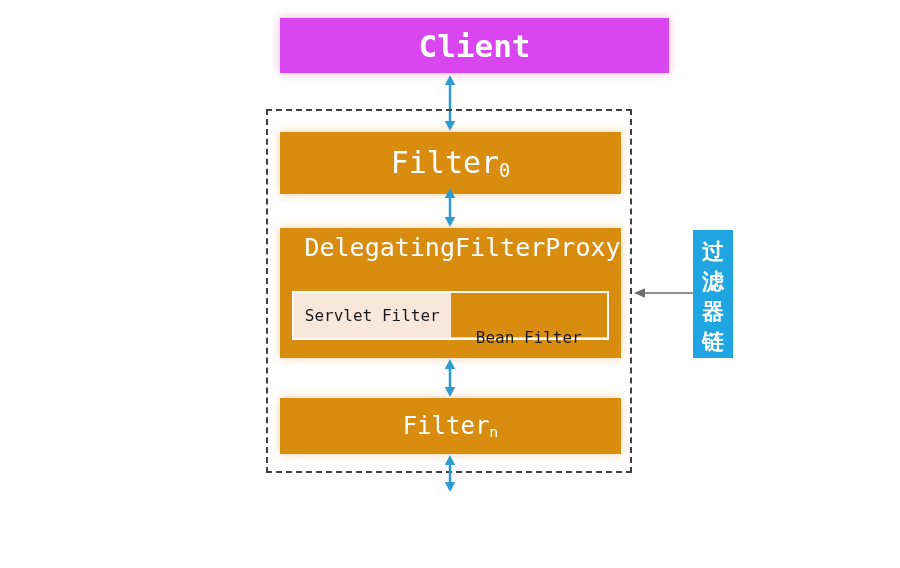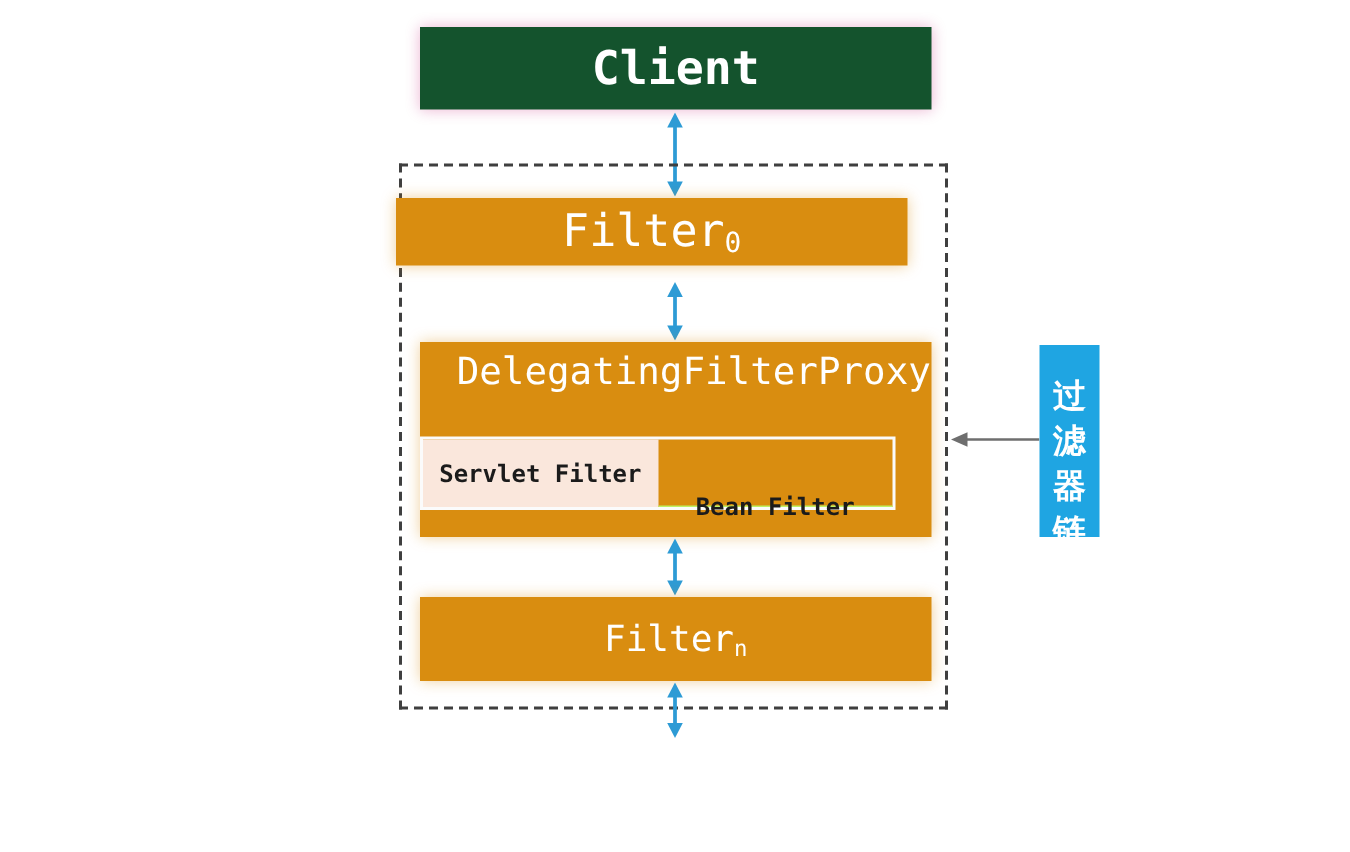--- a/index.html
+++ b/index.html
@@ -17,59 +17,58 @@
   }
   .box {
     position: absolute;
     display: flex;
     align-items: center;
     justify-content: center;
     color: #ffffff;
     text-align: center;
   }
   .client-box {
-    left: 280px; top: 18px; width: 341px; height: 55px;
-    background: #14532d;
+    left: 280px; top: 18px; width: 389px; height: 55px;
+    background: #d946ef;
     font-size: 31px;
     font-weight: bold;
     box-shadow: 0 0 9px rgba(192, 10, 107, 0.30);
   }
   .dashed-boundary {
     position: absolute;
     left: 266px; top: 109px; width: 366px; height: 364px;
     border: 2px dashed #3f3f3f;
     box-sizing: border-box;
   }
   .orange {
     background: #D98D10;
     box-shadow: 0 0 9px rgba(217, 141, 16, 0.40);
   }
   .filter-top-box {
-    left: 264px; top: 132px; width: 341px; height: 45px;
+    left: 280px; top: 132px; width: 341px; height: 62px;
     font-size: 30px;
   }
   .proxy-box {
     left: 280px; top: 228px; width: 341px; height: 130px;
     display: block;
   }
   .proxy-title {
     display: block;
     margin-top: 5px;
     text-align: center;
     font-size: 25px;
     color: #ffffff;
     white-space: nowrap;
     padding-left: 24px;
   }
   .inner-row {
     position: absolute;
-    left: 0; top: 63px; width: 313px; height: 45px;
+    left: 12px; top: 63px; width: 313px; height: 45px;
     border: 2px solid #fbfbfb;
     display: flex;
-    font-weight: bold;
   }
   .inner-cell {
     flex: 1 1 50%;
     display: flex;
     align-items: center;
     justify-content: center;
     font-size: 16px;
     color: #1b1b1b;
     white-space: nowrap;
   }
@@ -95,21 +94,21 @@
     position: absolute;
     left: 693px; top: 230px; width: 40px; height: 128px;
     background: #1FA5E2;
     color: #ffffff;
     font-family: "DejaVu Sans", "Liberation Sans", sans-serif;
     font-size: 22px;
     font-weight: bold;
     line-height: 30px;
     text-align: center;
     word-break: break-all;
-    padding-top: 20px;
+    padding-top: 7px;
     box-sizing: border-box;
   }
   .arrow-svg {
     position: absolute;
     display: block;
   }
 </style>
 </head>
 <body>
 

